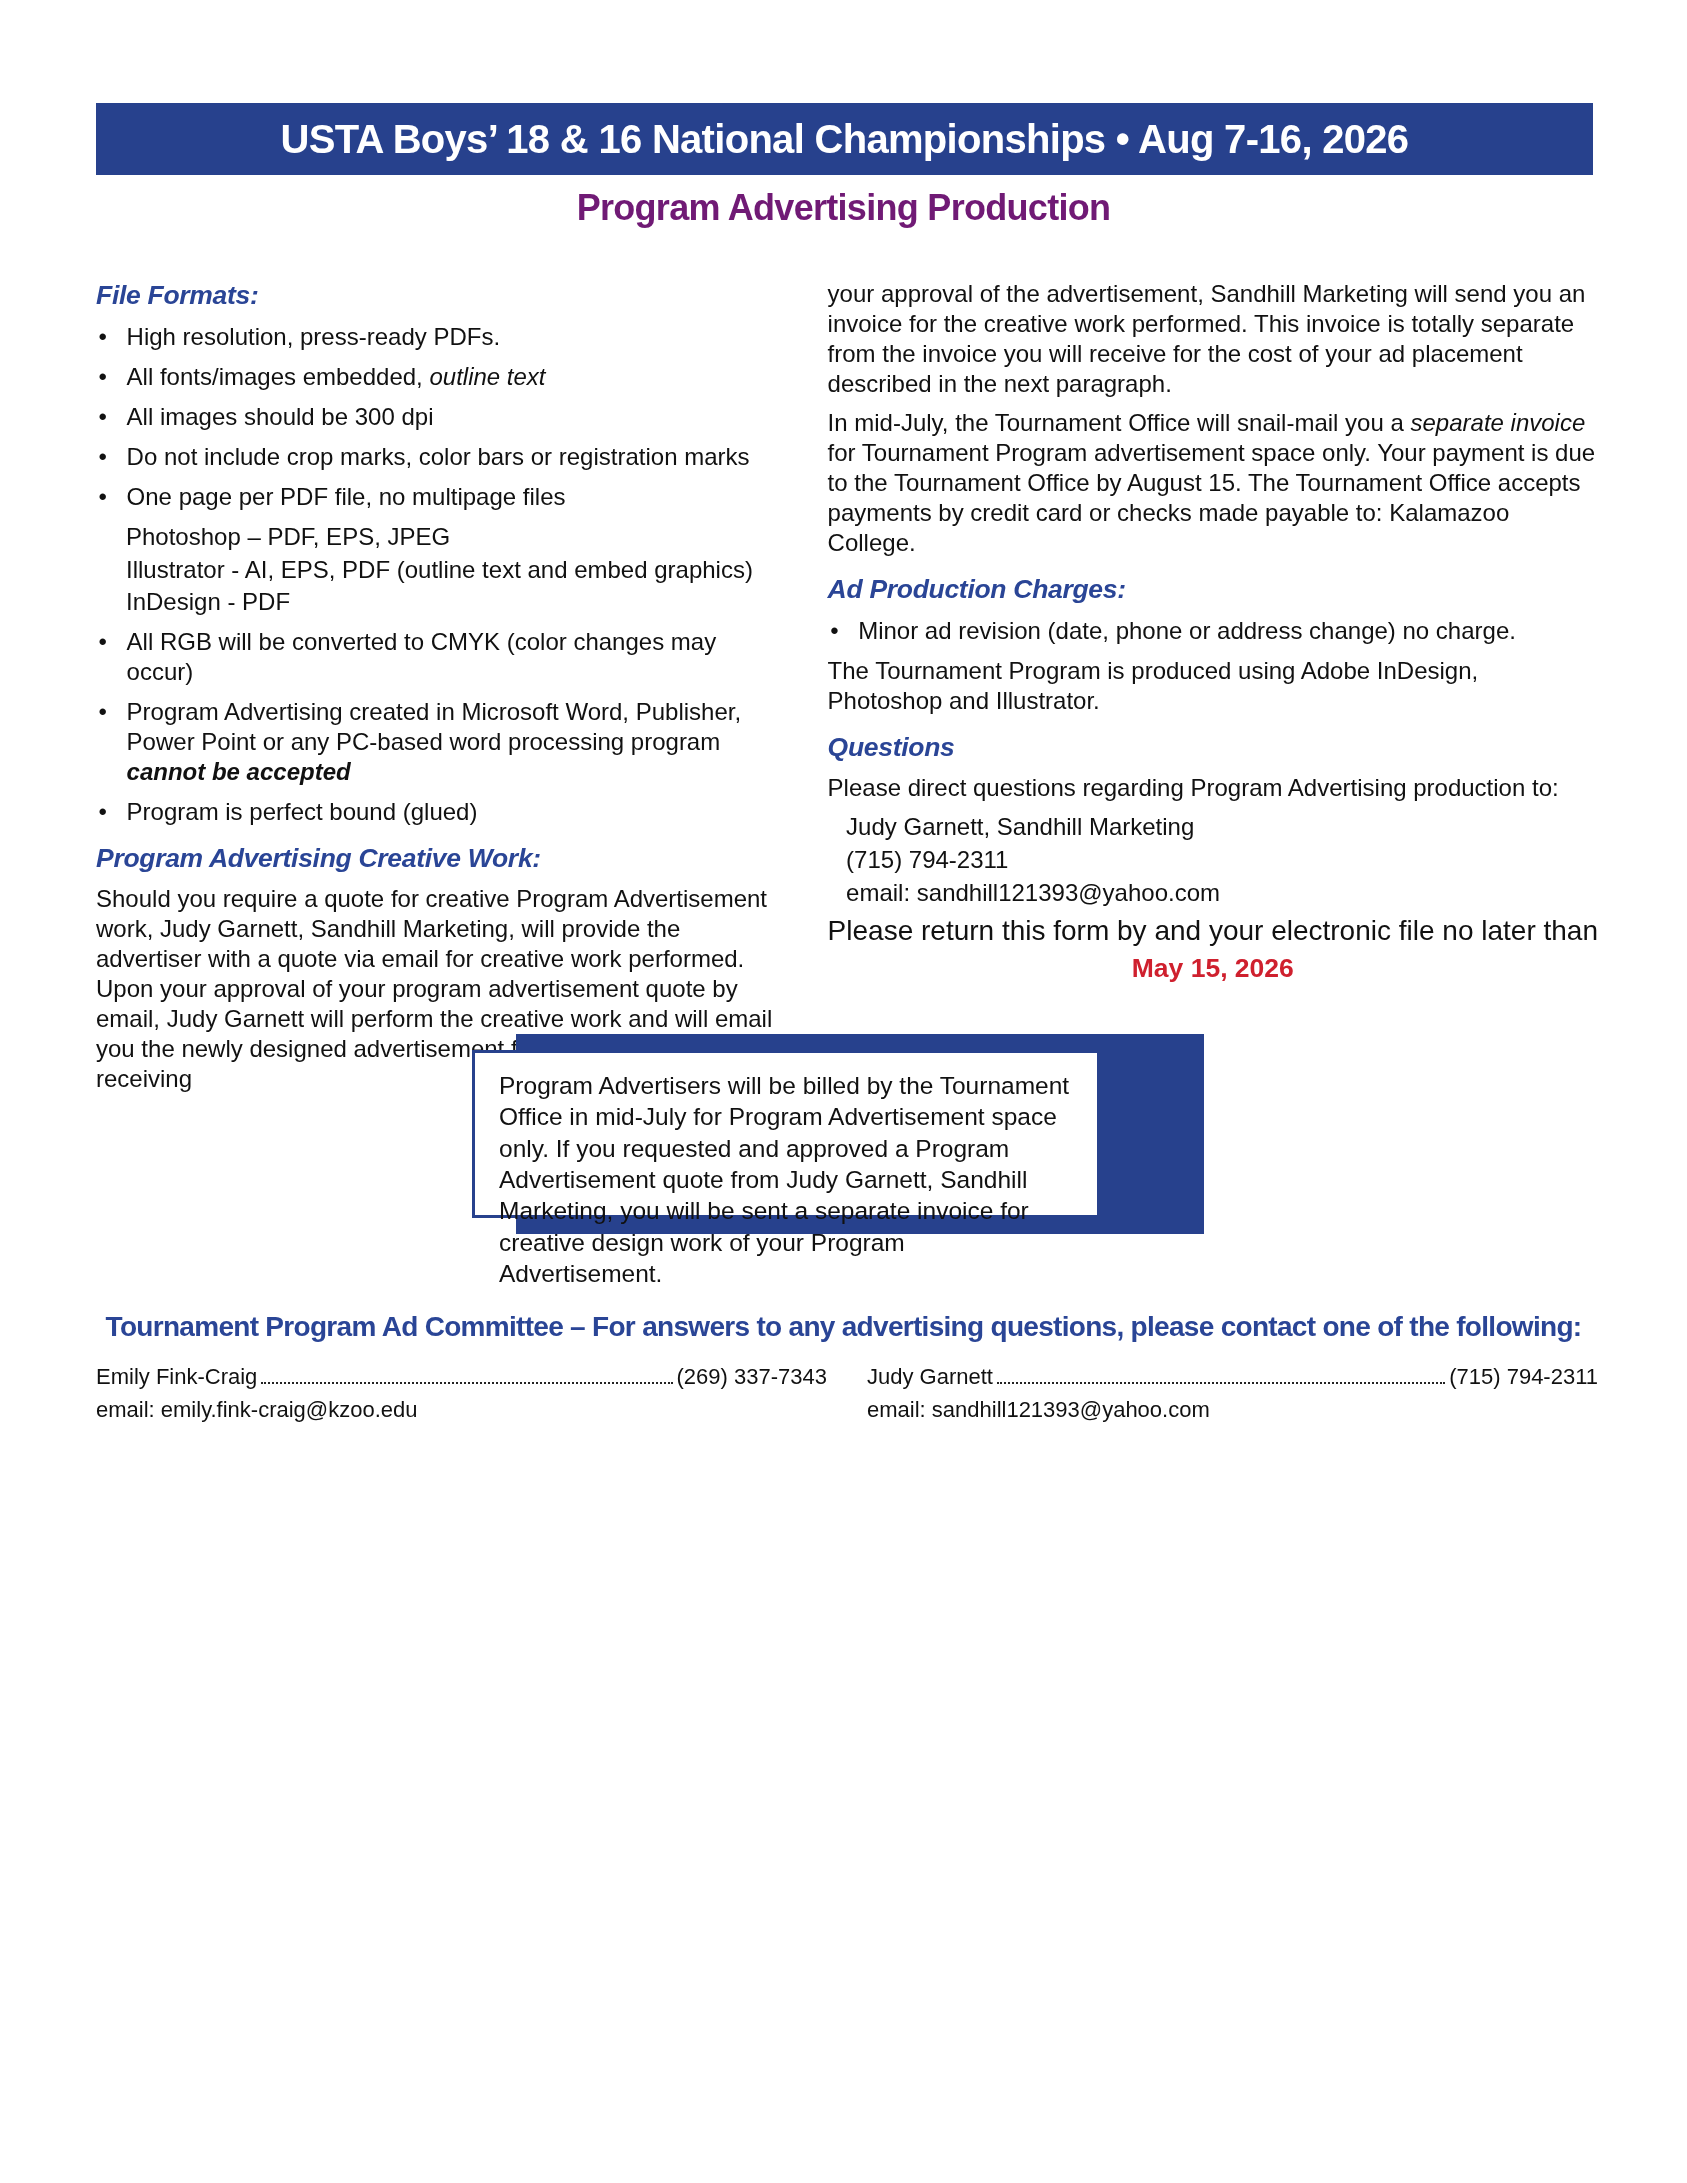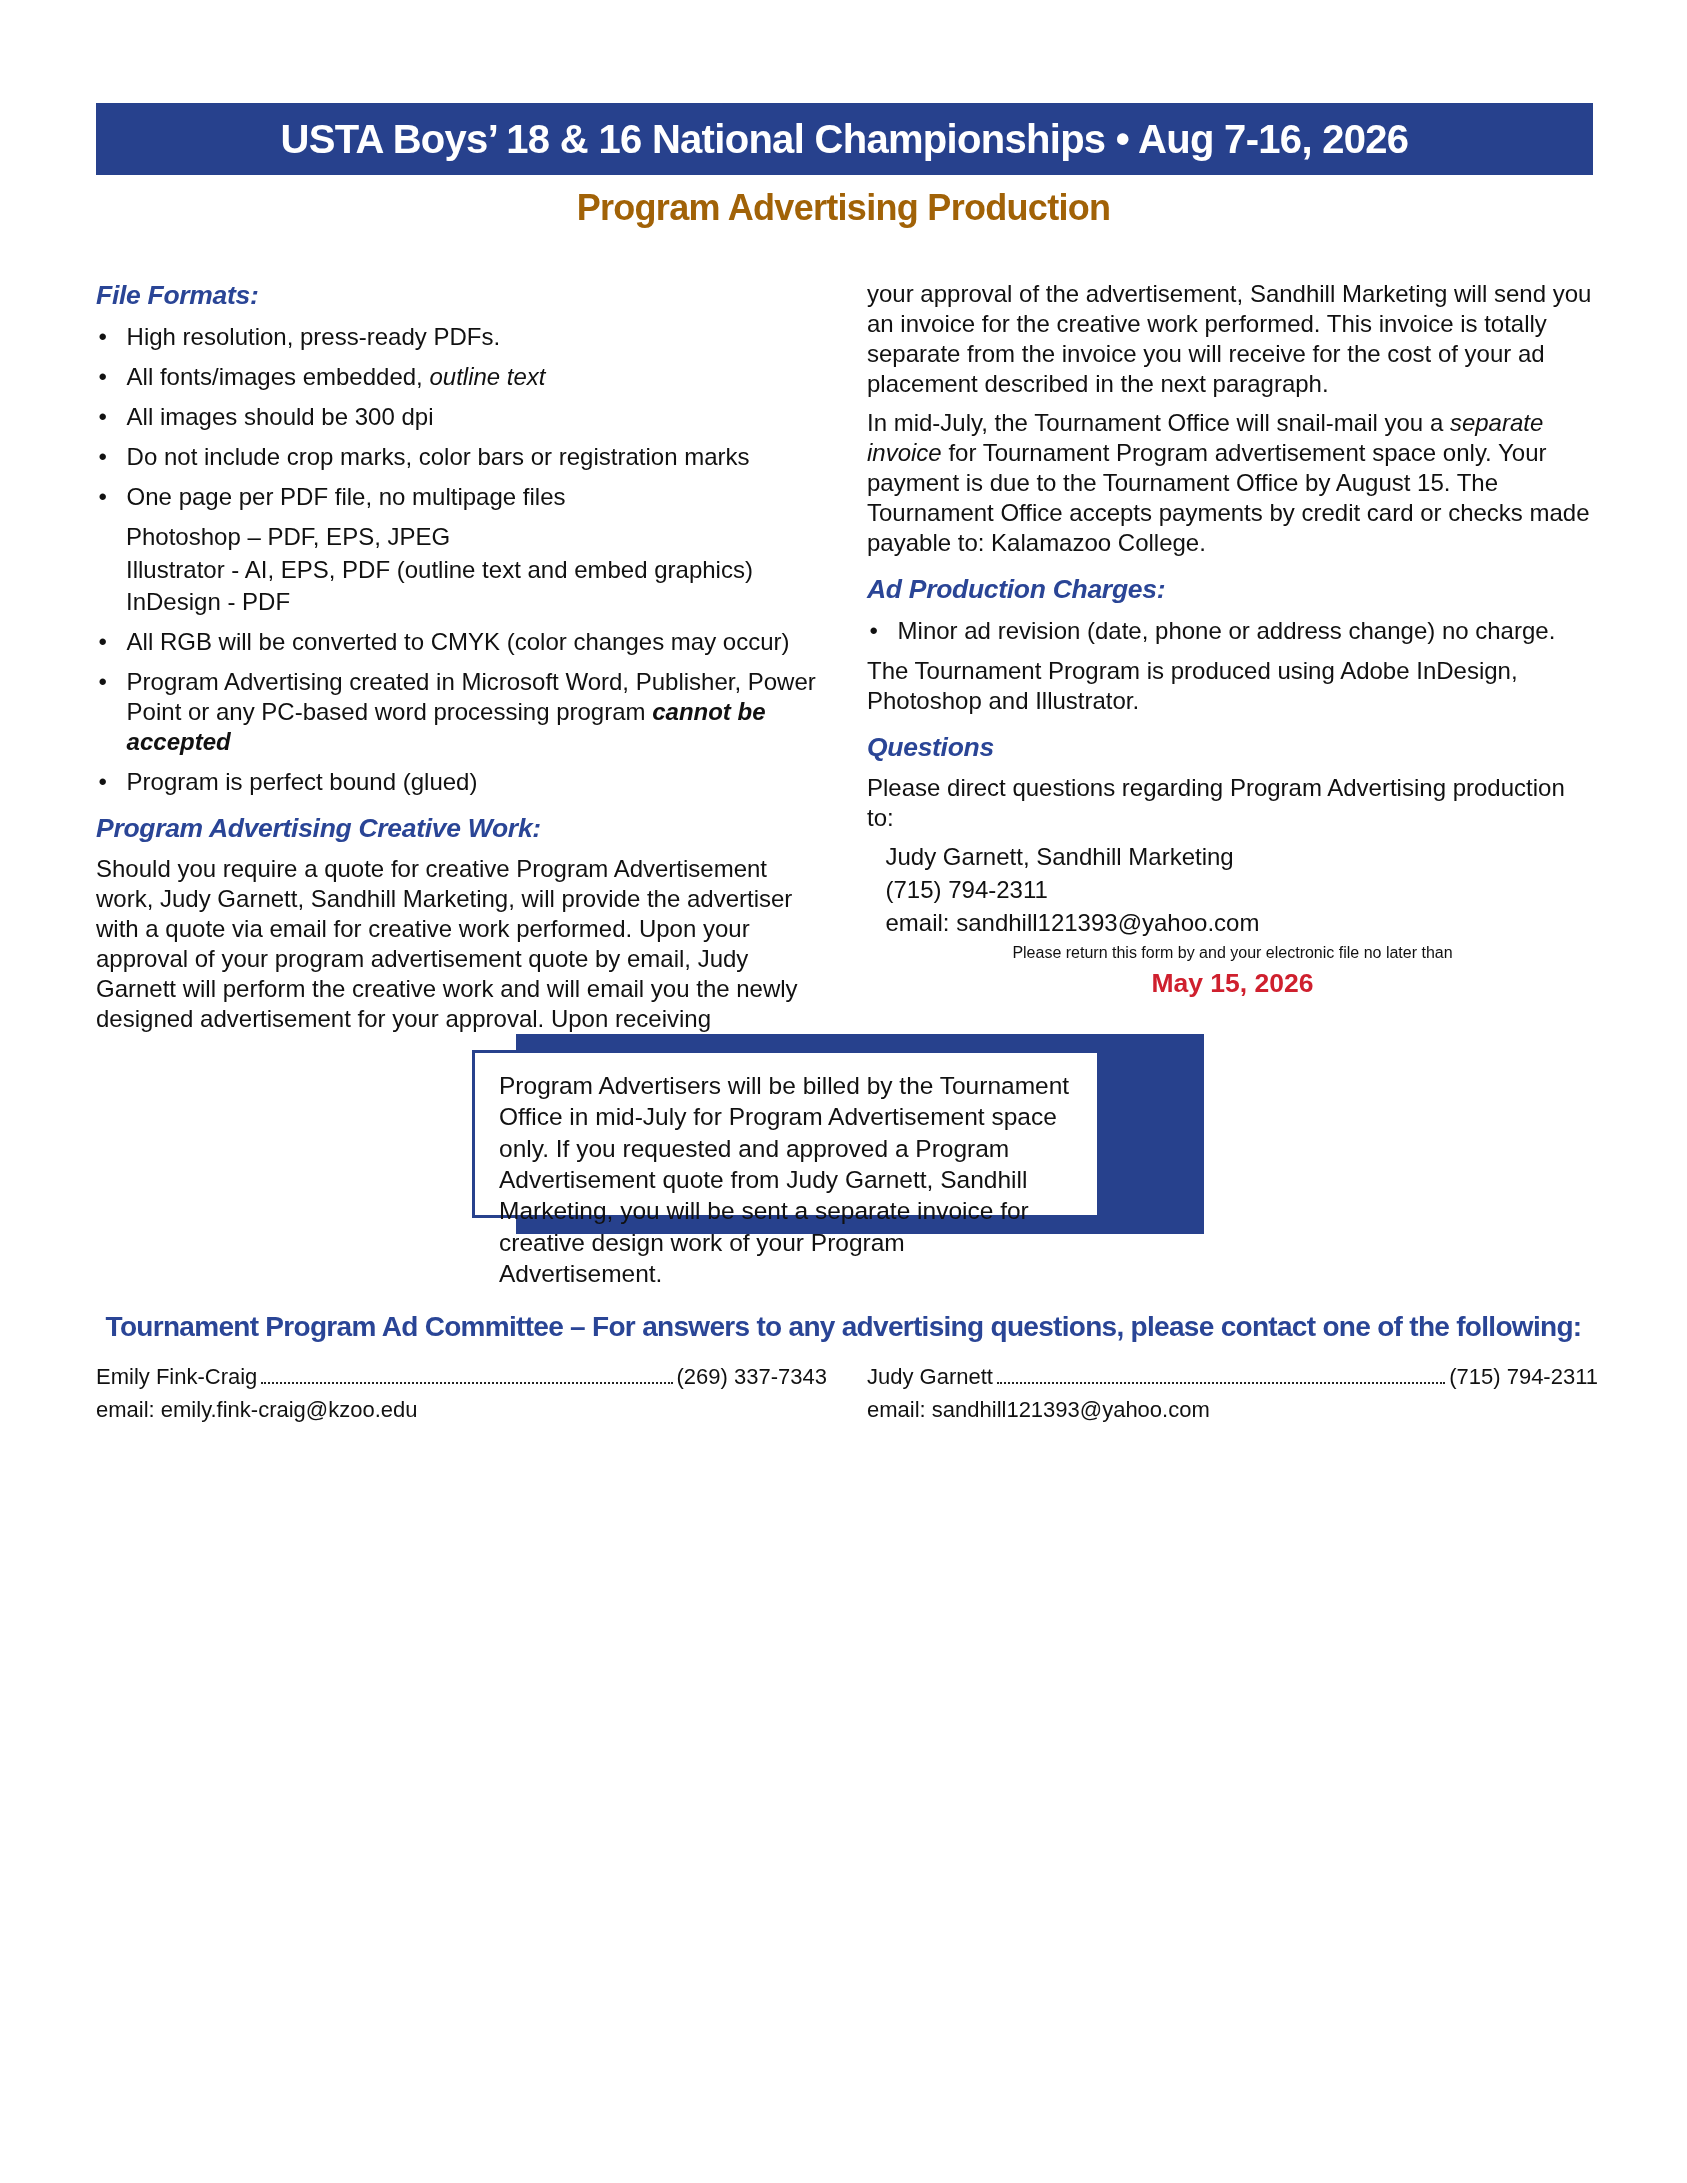--- a/index.html
+++ b/index.html
@@ -11,21 +11,21 @@
 
   
   .banner {
     position:absolute; left:96px; top:103px; width:1497px; height:72px;
     background:#27418d; color:#ffffff; display:flex; align-items:center; justify-content:center;
     font-size:40px; font-weight:700; letter-spacing:-0.7px; white-space:nowrap;
   }
 
   .page-title {
     position:absolute; left:0; top:187px; width:100%; text-align:center;
-    color:#a16207; font-size:36px; font-weight:700; letter-spacing:-0.7px;
+    color:#701a75; font-size:36px; font-weight:700; letter-spacing:-0.7px;
   }
 
   
   .columns {
     position:absolute; left:96px; top:279px; width:1502px;
     display:flex; gap:40px;
   }
   .col { flex:1 1 0; font-size:24px; line-height:1.25; }
 
   .sec-heading {
@@ -41,21 +41,21 @@
   .sublines { padding-left:30px; margin:6.6px 0 9.3px 0; }
   .subline { margin:2.6px 0; }
 
   .para { margin:9.3px 0; }
 
   em.it { font-style:italic; }
   .bold-it { font-weight:700; font-style:italic; }
 
   .q-indent { padding-left:18.5px; margin:2.6px 0; }
 
-  .deadline-text { text-align:center; font-size:16px; margin-top:5.3px; white-space:nowrap; }
+  .deadline-text { text-align:center; font-size:28px; margin-top:5.3px; white-space:nowrap; }
   .deadline-date { text-align:center; color:#cf202e; font-weight:700; font-size:26.5px; margin-top:4px; }
 
   
   .callout-blue {
     position:absolute; left:516px; top:1034px; width:688px; height:200px;
     background:#27418d;
   }
   .callout-box {
     position:absolute; left:472px; top:1050px; width:628px; height:168px;
     background:#ffffff; border:3.3px solid #27418d; box-sizing:border-box;

